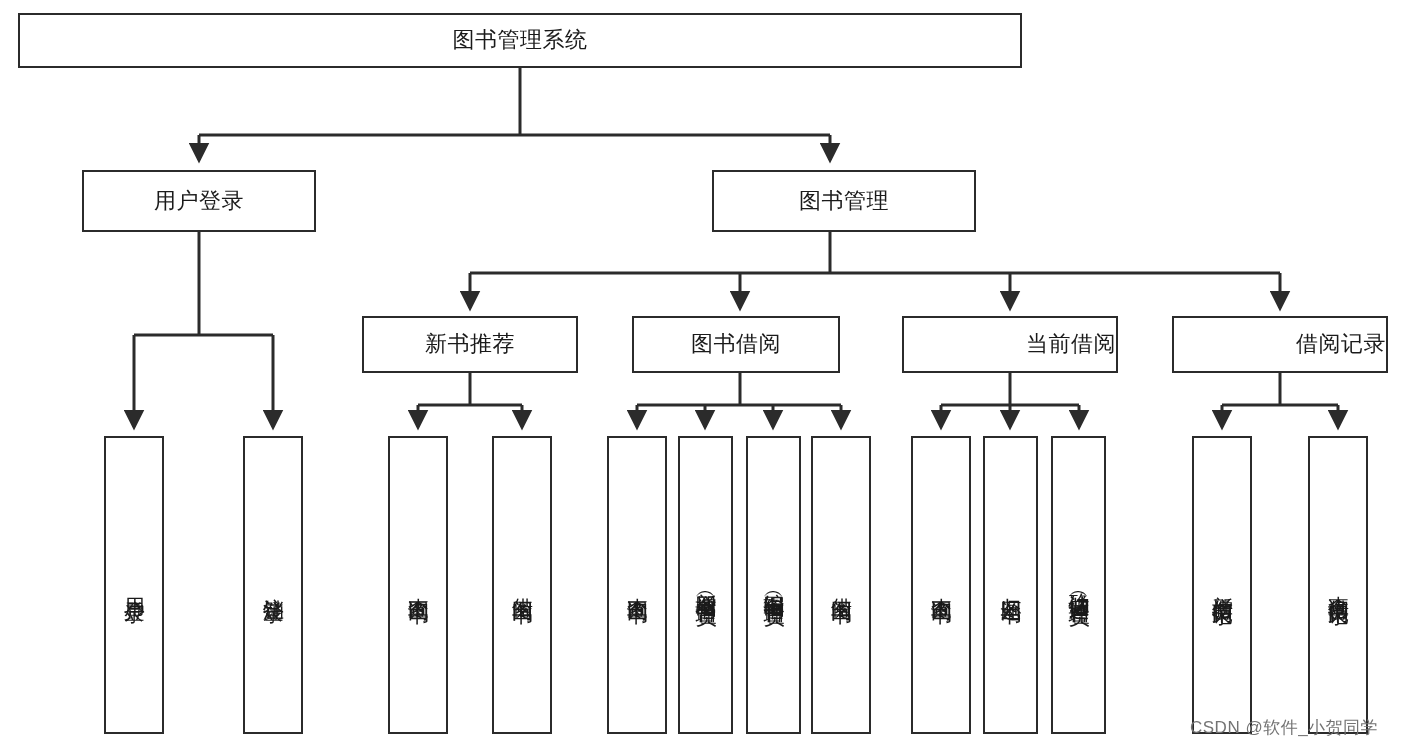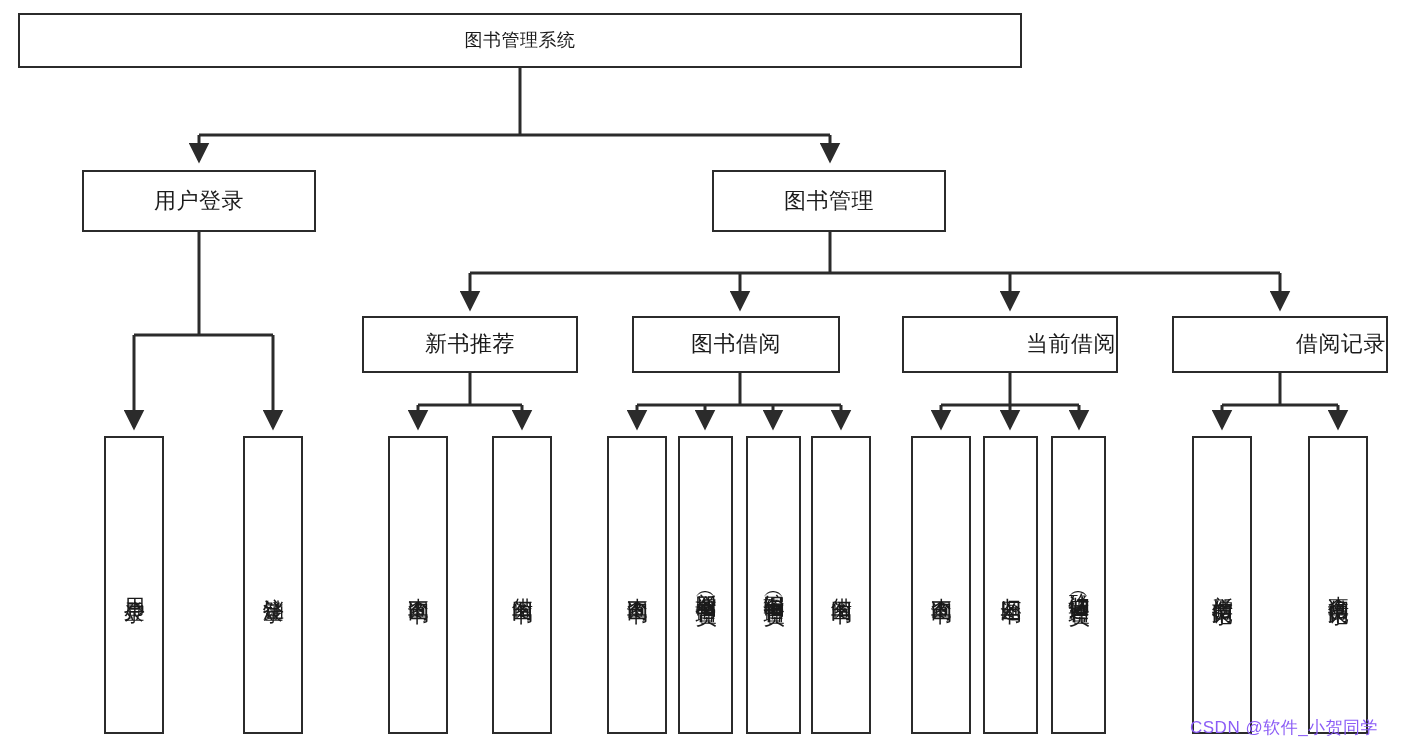--- a/index.html
+++ b/index.html
@@ -38,38 +38,38 @@
     display: block;
     text-align: center;
     line-height: 1.12;
     color: #1a1a1a;
   }
   .h-node .node-label {
     font-size: 22px;
     letter-spacing: 0.5px;
   }
   .root .node-label {
-    font-size: 18px;
+    font-size: 22px;
   }
   .v-node {
     align-items: center;
     justify-content: center;
   }
   .v-node .node-label {
     writing-mode: vertical-rl;
     text-orientation: upright;
     font-size: 21px;
     line-height: 1.18;
     letter-spacing: 2px;
     max-height: 262px;
   }
   .watermark {
     position: absolute;
     font-size: 17px;
-    color: #8b5cf6;
+    color: #737373;
     white-space: nowrap;
     letter-spacing: 0.5px;
     pointer-events: none;
   }
 </style>
 </head>
 <body>
 
 <div id="canvas">
 
@@ -123,21 +123,21 @@
     </g>
   </svg>
 
   <div class="node h-node root" style="left:18px; top:13px; width:1004px; height:55px;">
     <span class="node-label">图书管理系统</span>
   </div>
 
   <div class="node h-node" style="left:82px; top:170px; width:234px; height:62px;">
     <span class="node-label">用户登录</span>
   </div>
-  <div class="node h-node" style="left:712px; top:170px; width:234px; height:62px;">
+  <div class="node h-node" style="left:712px; top:170px; width:264px; height:62px;">
     <span class="node-label">图书管理</span>
   </div>
 
   <div class="node h-node" style="left:362px; top:316px; width:216px; height:57px;">
     <span class="node-label">新书推荐</span>
   </div>
   <div class="node h-node" style="left:632px; top:316px; width:208px; height:57px;">
     <span class="node-label">图书借阅</span>
   </div>
   <div class="node h-node" style="left:902px; top:316px; width:216px; height:57px;justify-content:flex-end;">

